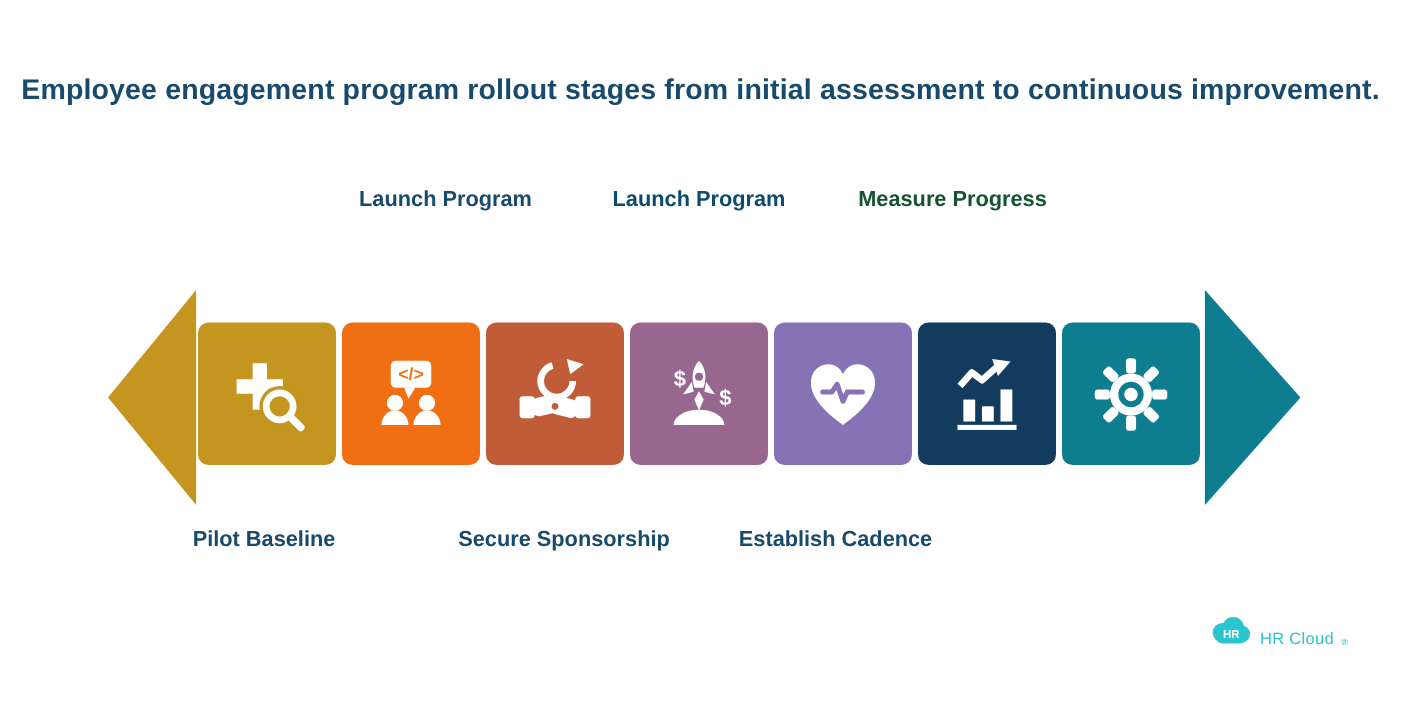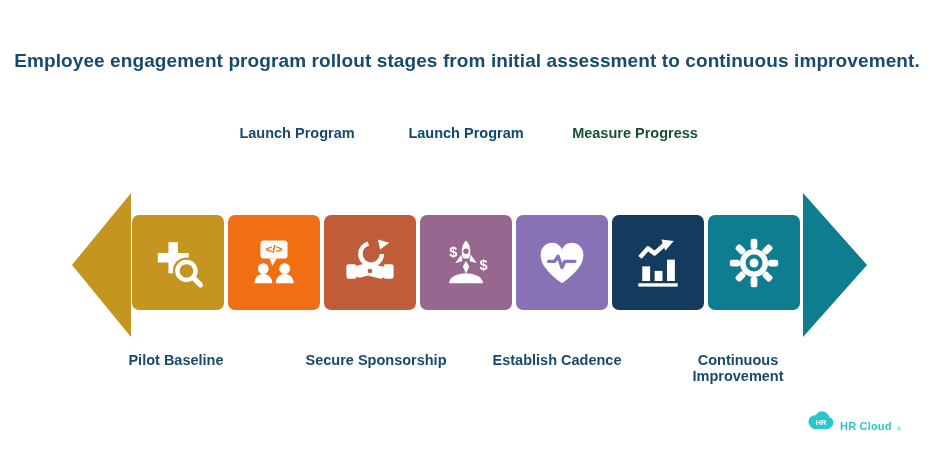--- a/index.html
+++ b/index.html
@@ -28,21 +28,21 @@
     position:absolute;transform:translateX(-50%);
     font-size:14.5px;font-weight:bold;text-align:center;white-space:nowrap;line-height:16px;
   }
   .lbl.top{top:125px;}
   .lbl.bottom{top:352px;}
   .lbl.wrap{white-space:normal;width:120px;}
   .logo{
     position:absolute;left:806px;top:410px;display:flex;align-items:flex-end;gap:5px;
   }
   .logo .cloud{width:29px;height:22px;display:block;}
-  .logo .word{font-size:11px;font-weight:bold;letter-spacing:.2px;}
+  .logo .word{font-size:11px;font-weight:normal;letter-spacing:.2px;}
   .logo .tm{font-size:6px;vertical-align:super;}
 </style>
 </head>
 <body>
 
 <div class="canvas">
 
   <div class="title" style="color: rgb(23, 74, 109);">Employee engagement program rollout stages from initial assessment to continuous improvement.</div>
 
   <div class="lbl top" style="left: 297px; color: rgb(23, 74, 109);">Launch Program</div>
@@ -130,21 +130,20 @@
       </g>
       <circle cx="24" cy="24" r="12.5" fill="#fff"></circle>
       <circle cx="24" cy="24" r="7.5" fill="var(--c)"></circle>
       <circle cx="24" cy="24" r="4" fill="#fff"></circle>
     </svg>
   </div>
 
   <div class="lbl bottom" style="left: 176px; color: rgb(23, 74, 109);">Pilot Baseline</div>
   <div class="lbl bottom" style="left: 557px; color: rgb(23, 74, 109);">Establish Cadence</div>
   <div class="lbl bottom" style="left: 376px; color: rgb(23, 74, 109);">Secure Sponsorship</div>
-  <div class="lbl bottom wrap" style="left: 738px; color: rgb(23, 74, 109);">Continuous Improvement</div>
 
   <div class="logo" style="color: rgb(43, 197, 205);">
     <svg class="cloud" viewBox="0 0 36 26">
       <g fill="currentColor">
         <circle cx="11" cy="14" r="8"></circle>
         <circle cx="20" cy="10" r="9"></circle>
         <circle cx="27" cy="15" r="7"></circle>
         <rect x="6" y="13" width="25" height="10" rx="5"></rect>
       </g>
       <text x="18.5" y="18.5" text-anchor="middle" font-size="9.5" font-weight="bold" fill="#fff" font-family="Liberation Sans, sans-serif">HR</text>

